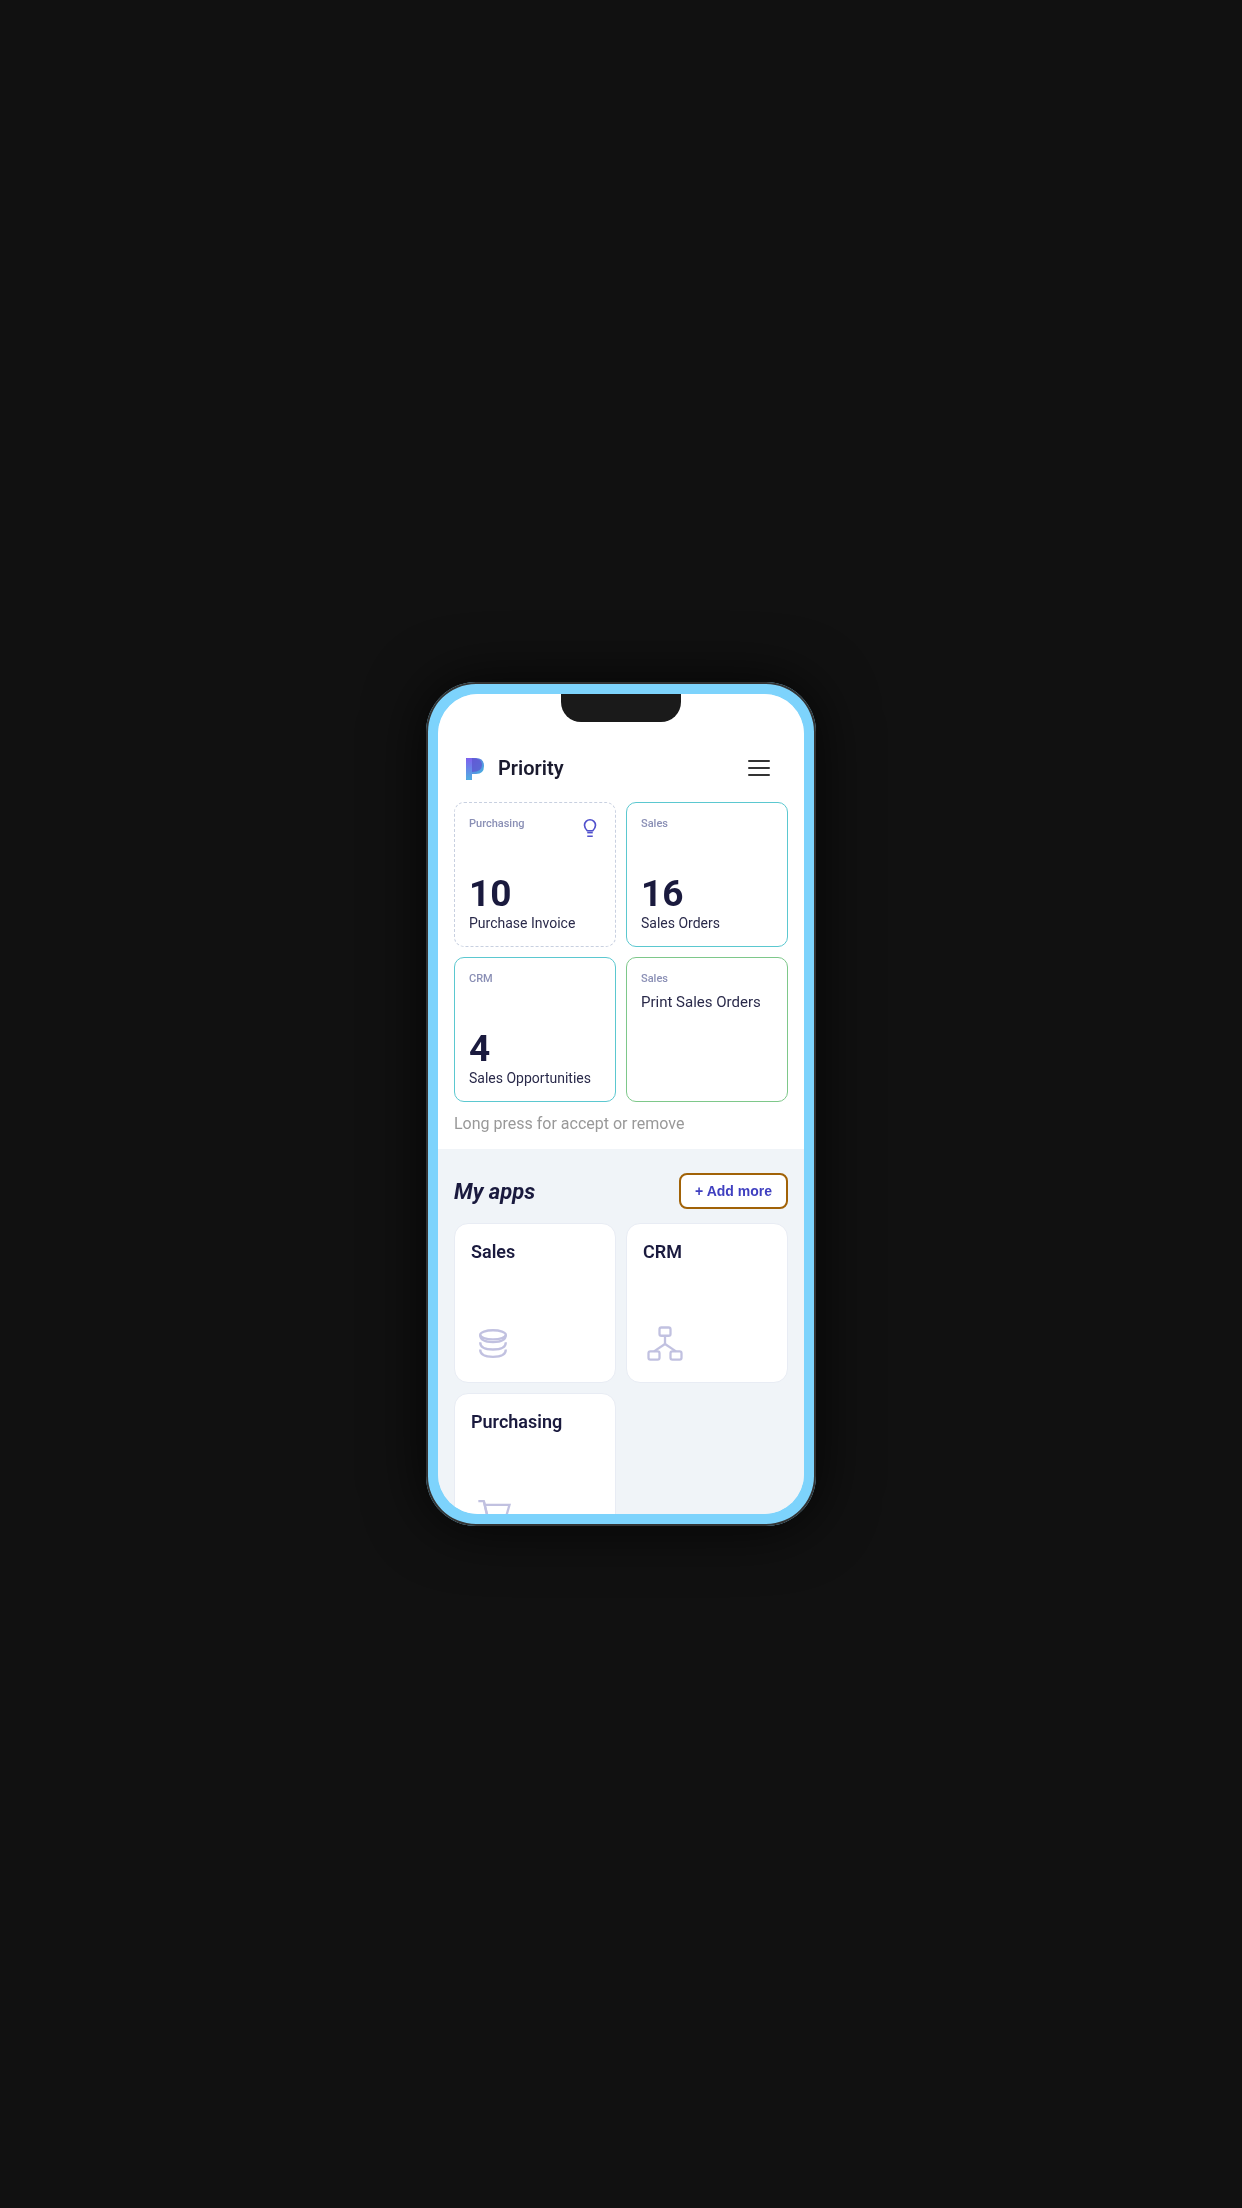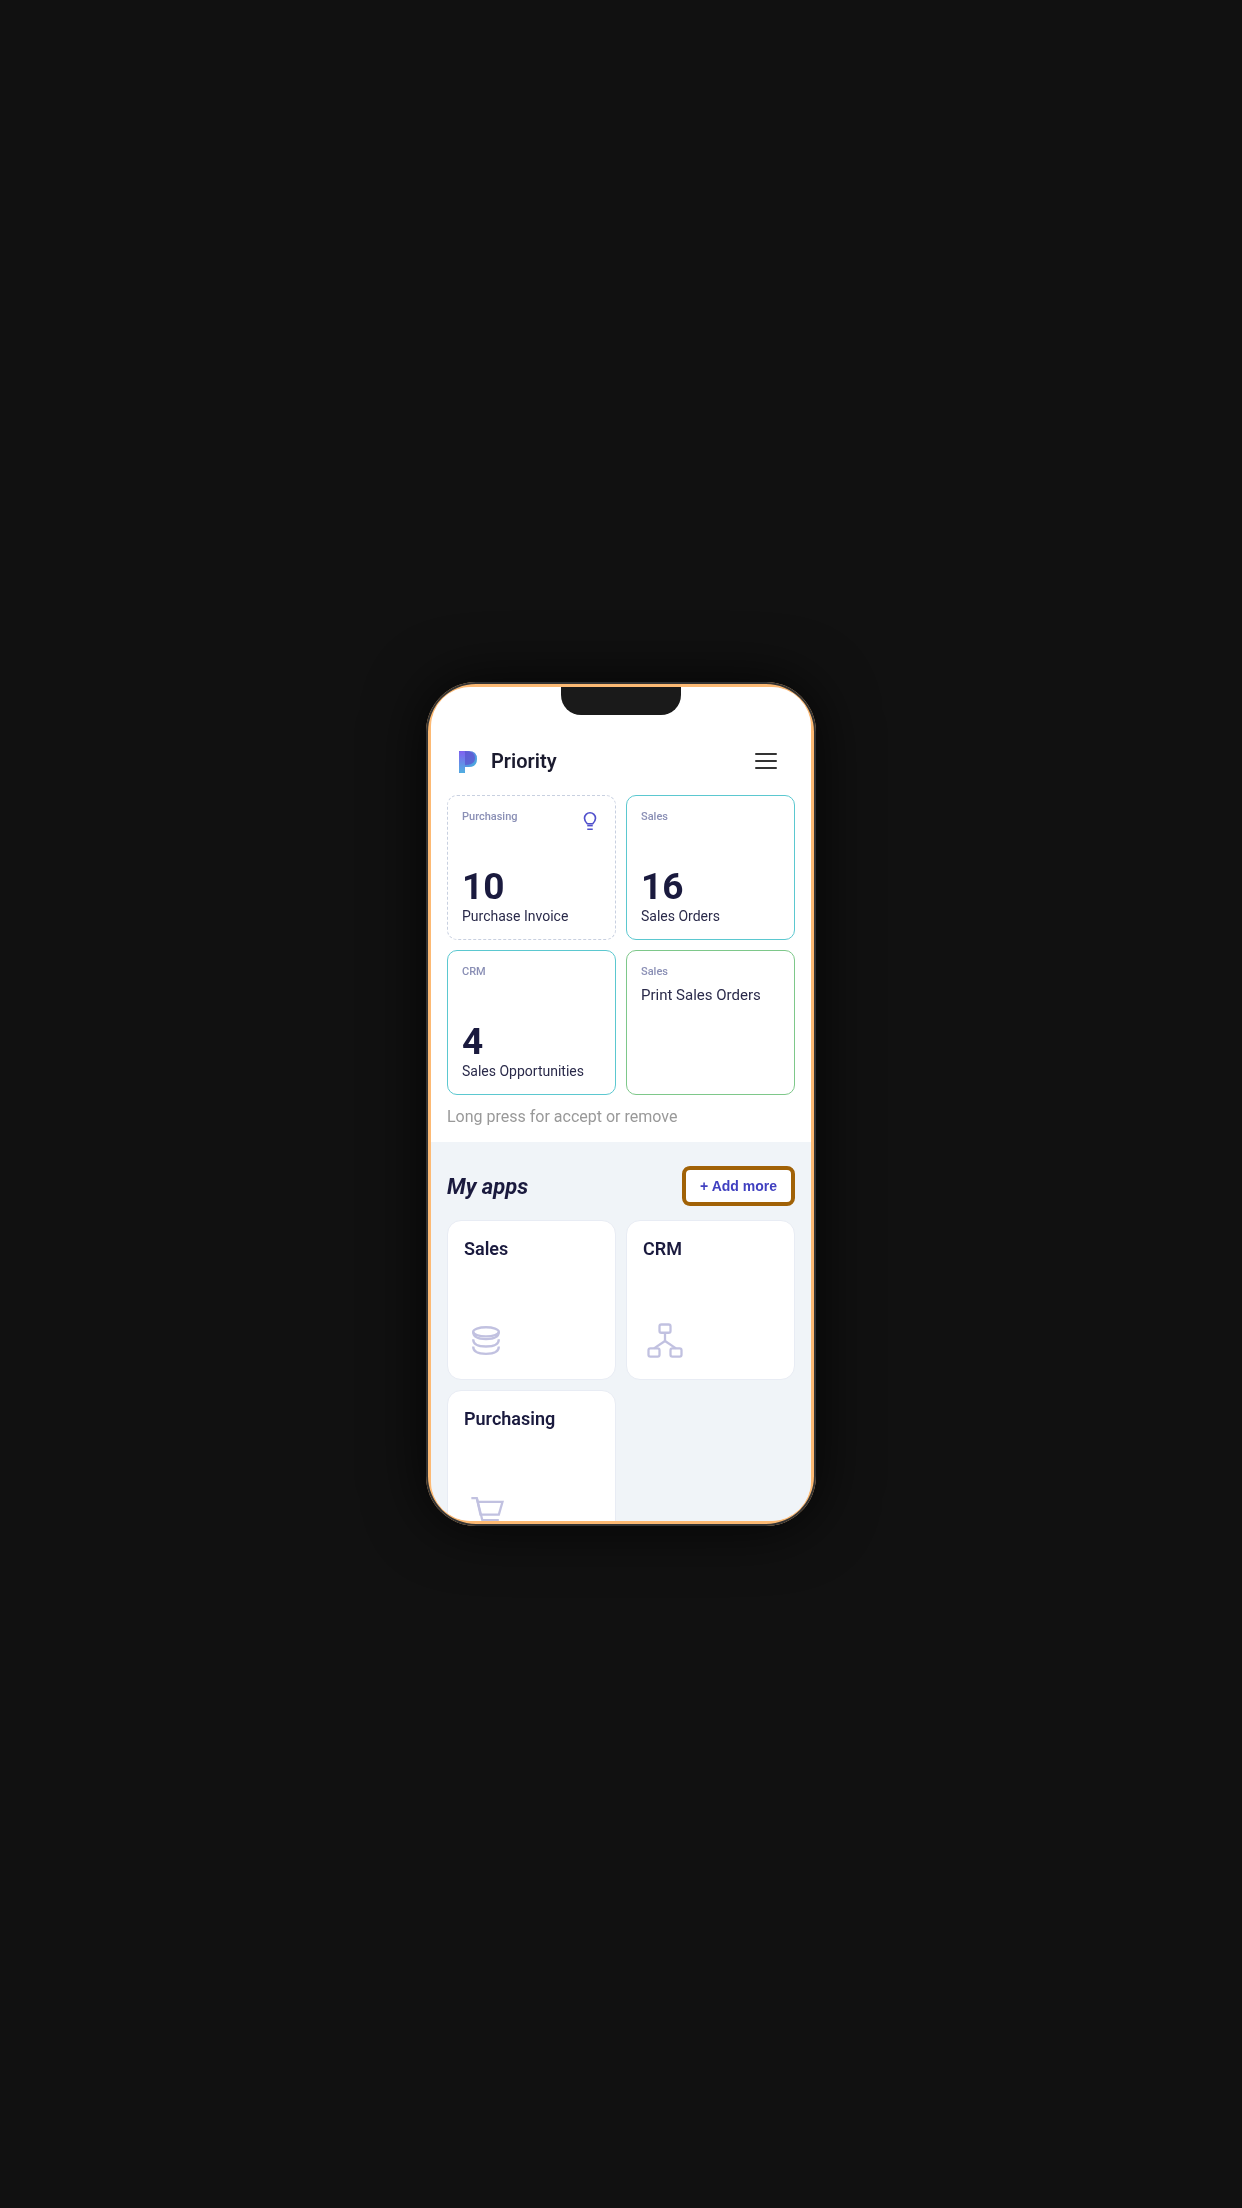--- a/index.html
+++ b/index.html
@@ -10,23 +10,23 @@
       display: flex;
       justify-content: center;
       align-items: center;
       min-height: 100vh;
       font-family: -apple-system, BlinkMacSystemFont, 'Segoe UI', Roboto, sans-serif;
     }
 
     .phone-frame {
       width: 390px;
       height: 844px;
-      background: #fdba74;
+      background: #7dd3fc;
       border-radius: 50px;
-      padding: 5px;
+      padding: 12px;
       box-shadow: 0 0 60px rgba(0,0,0,0.8), inset 0 0 0 2px #333;
       position: relative;
       overflow: hidden;
     }
 
     .phone-screen {
       width: 100%;
       height: 100%;
       background: #f0f4f8;
       border-radius: 40px;
@@ -207,21 +207,21 @@
       font-size: 22px;
       font-weight: 700;
       color: #1a1a3e;
       font-style: italic;
     }
 
     .add-more-btn {
       display: flex;
       align-items: center;
       gap: 6px;
-      border: 4px solid #a16207;
+      border: 2px solid #a16207;
       border-radius: 8px;
       padding: 8px 14px;
       background: white;
       color: #4040c0;
       font-size: 14px;
       font-weight: 600;
       cursor: pointer;
     }
 
     .apps-grid {

